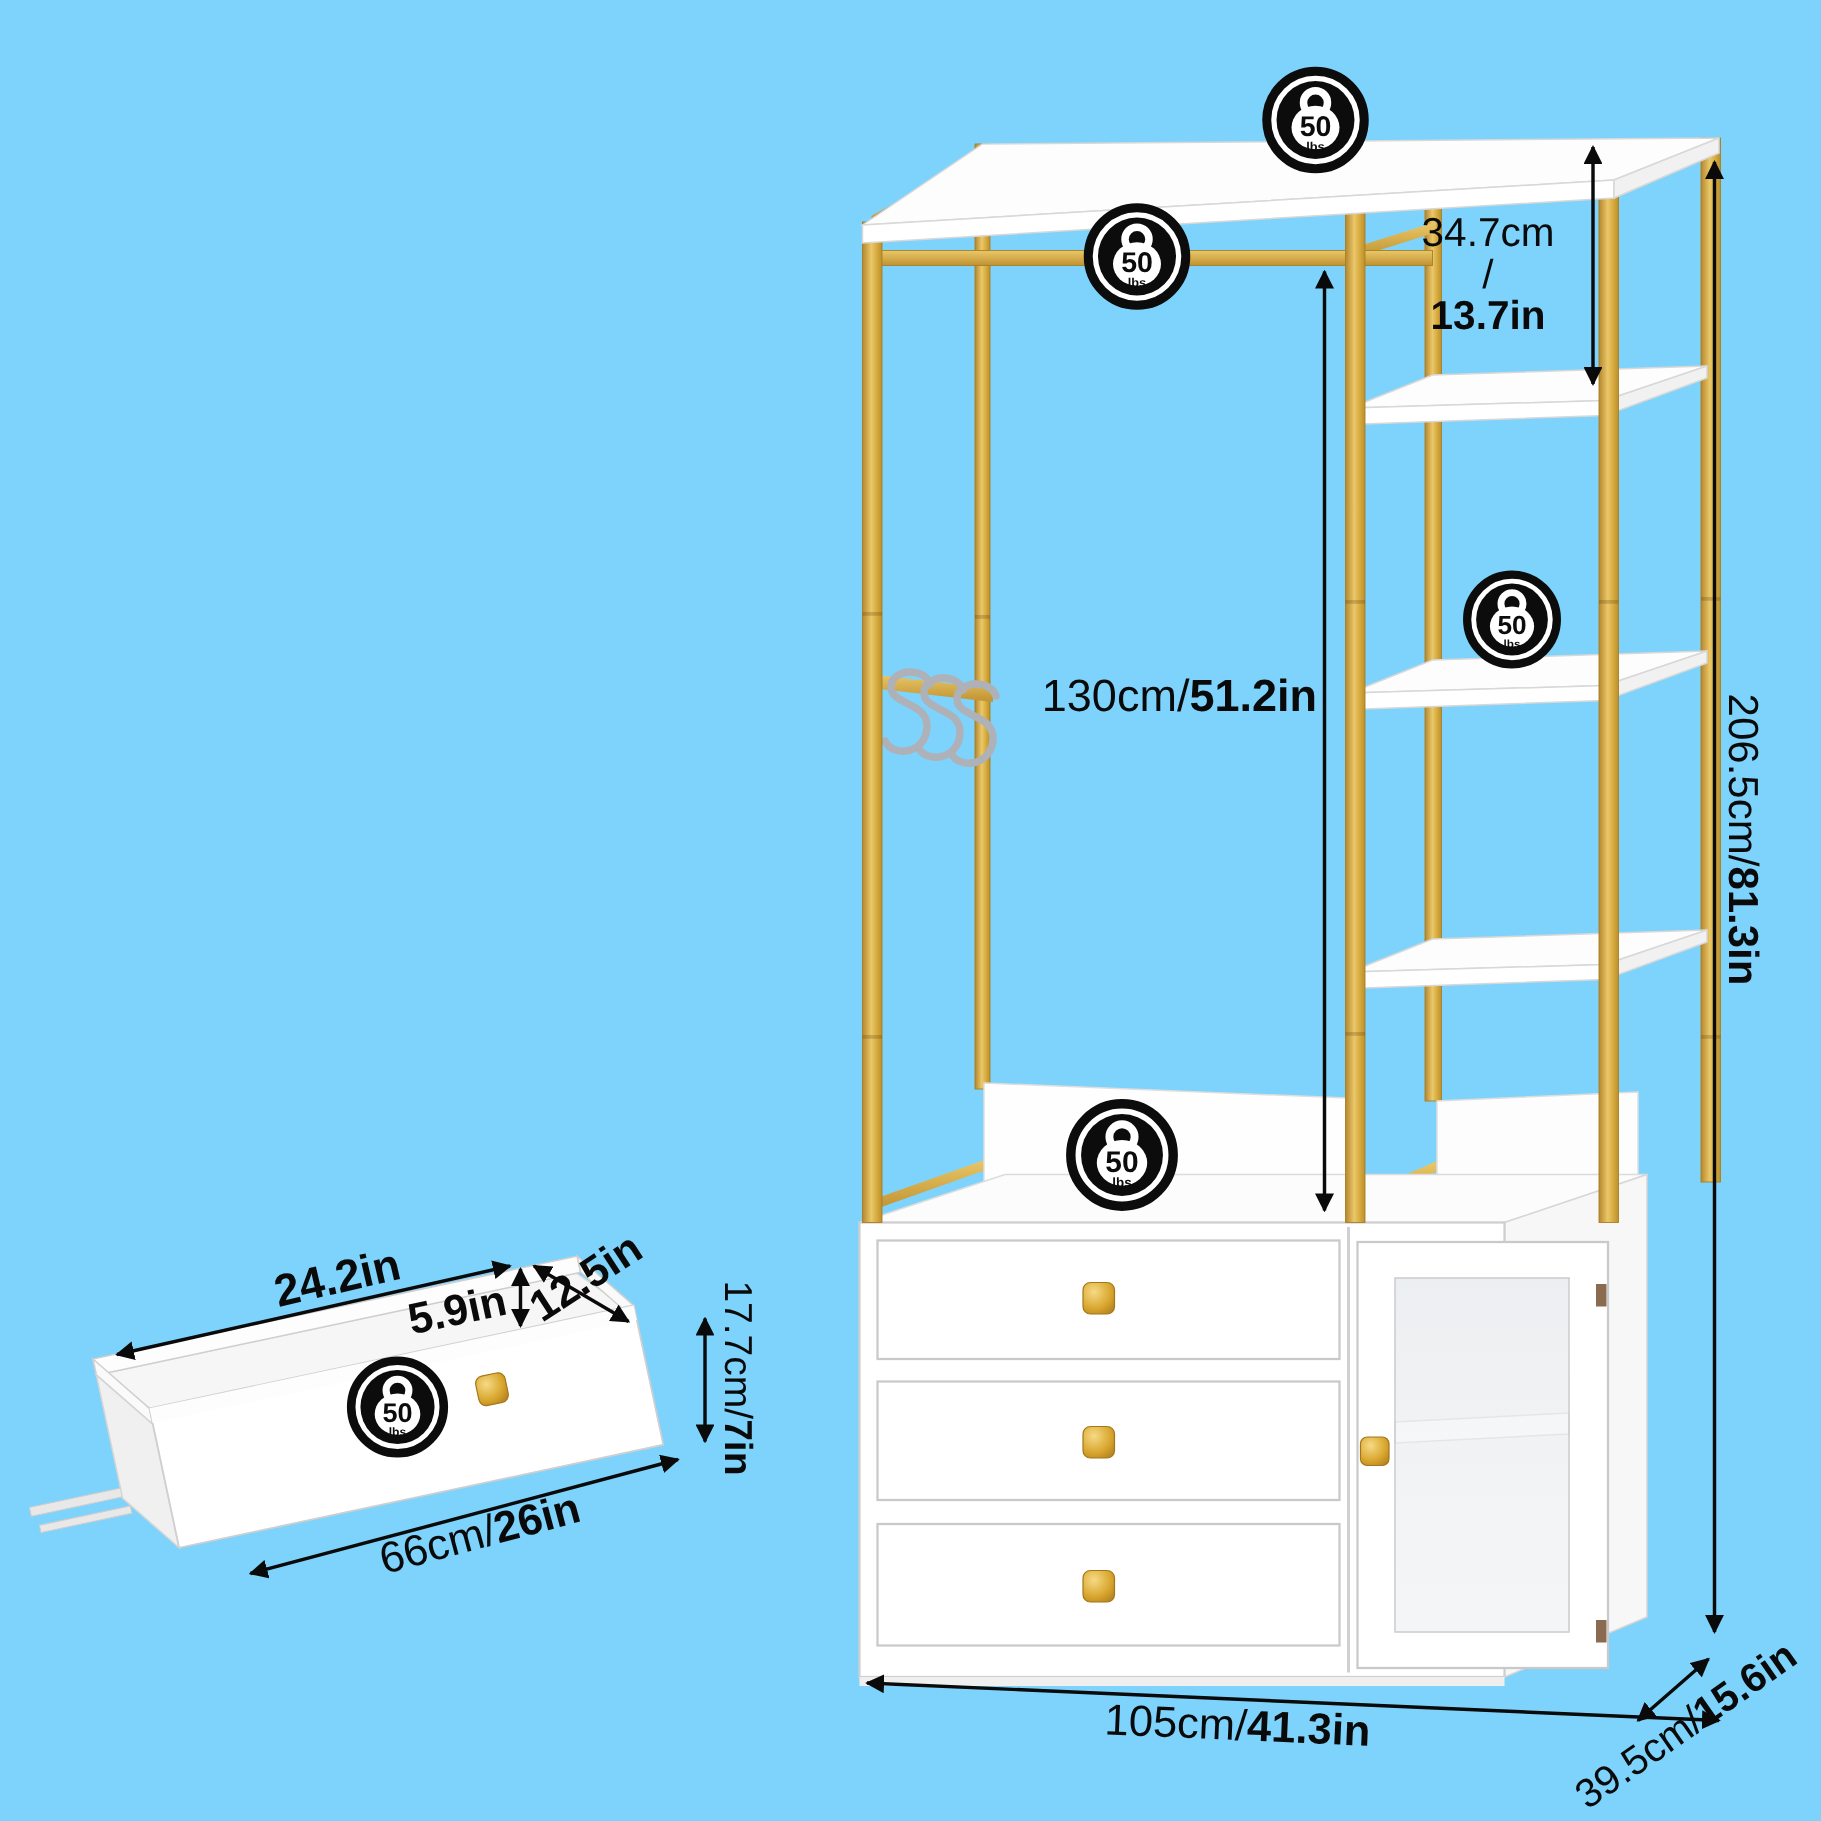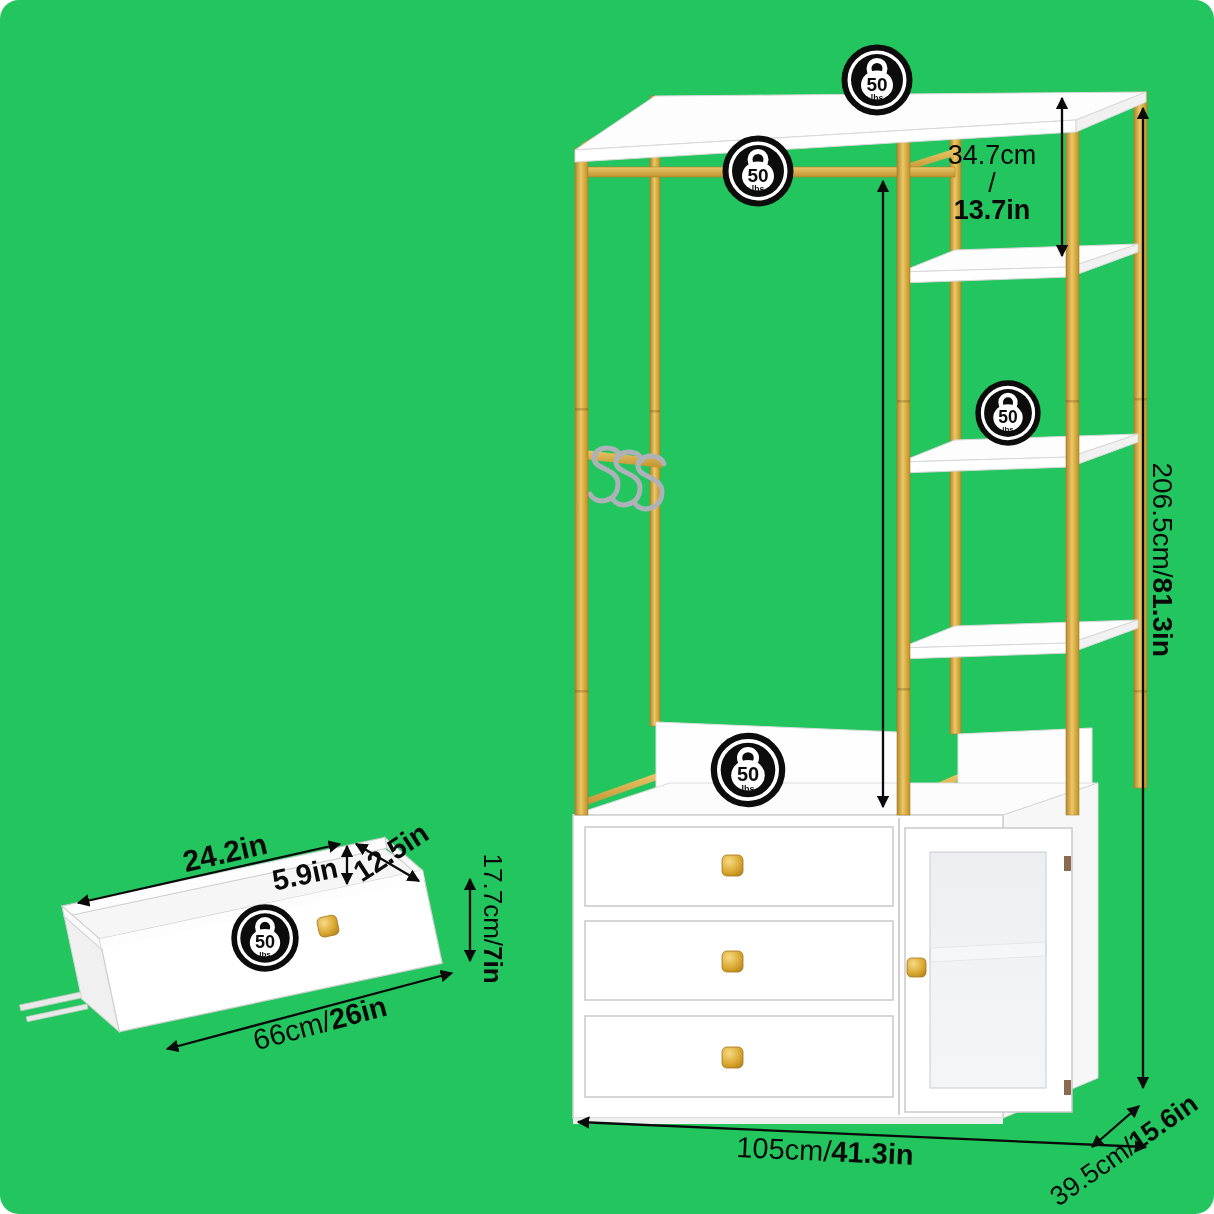--- a/index.html
+++ b/index.html
@@ -1,18 +1,18 @@
 <!DOCTYPE html>
 <html><head>
 <meta charset="utf-8">
 <style>
   html,body{margin:0;padding:0;background:#fff;}
   .canvas{
-    position:relative;width:1214px;height:1214px;background:#22c55e;overflow:hidden;
-    font-family:"Liberation Sans", sans-serif;color:#0a0a0a;border-radius:19px;
+    position:relative;width:1214px;height:1214px;background:#7dd3fc;overflow:hidden;
+    font-family:"Liberation Sans", sans-serif;color:#0a0a0a;
   }
   .canvas svg{position:absolute;left:0;top:0;z-index:1;}
   .dim{
     position:absolute;z-index:2;font-size:29px;letter-spacing:0;line-height:1.05;
     color:#0a0a0a;white-space:nowrap;
   }
   .dim .b, .dim.b{font-weight:bold;}
   .center{text-align:center;}
   .right{text-align:right;}
   .badge-num{font:bold 19px "Liberation Sans",sans-serif;fill:#0c0c0c;text-anchor:middle;}
@@ -206,20 +206,23 @@
     </g>
   </g>
 </svg>
 
 <div class="dim center" style="left:942px;top:142px;width:100px;font-size:27px;line-height:1.02;">
   <span style="display:block">34.7cm</span>
   <span style="display:block">/</span>
   <span style="display:block" class="b">13.7in</span>
 </div>
 
+<div class="dim right" style="left:690px;top:449px;width:188px;font-size:30px;">
+  <span>130cm/</span><span class="b">51.2in</span>
+</div>
 
 <div class="dim center" style="left:1002px;top:545px;width:320px;font-size:28px;transform:rotate(90deg);">
   <span>206.5cm/</span><span class="b">81.3in</span>
 </div>
 
 <div class="dim center" style="left:725px;top:1136px;width:200px;font-size:29px;transform:rotate(2.5deg);">
   <span>105cm/</span><span class="b">41.3in</span>
 </div>
 
 <div class="dim center" style="left:1024px;top:1136px;width:200px;font-size:27px;transform:rotate(-35deg);">

